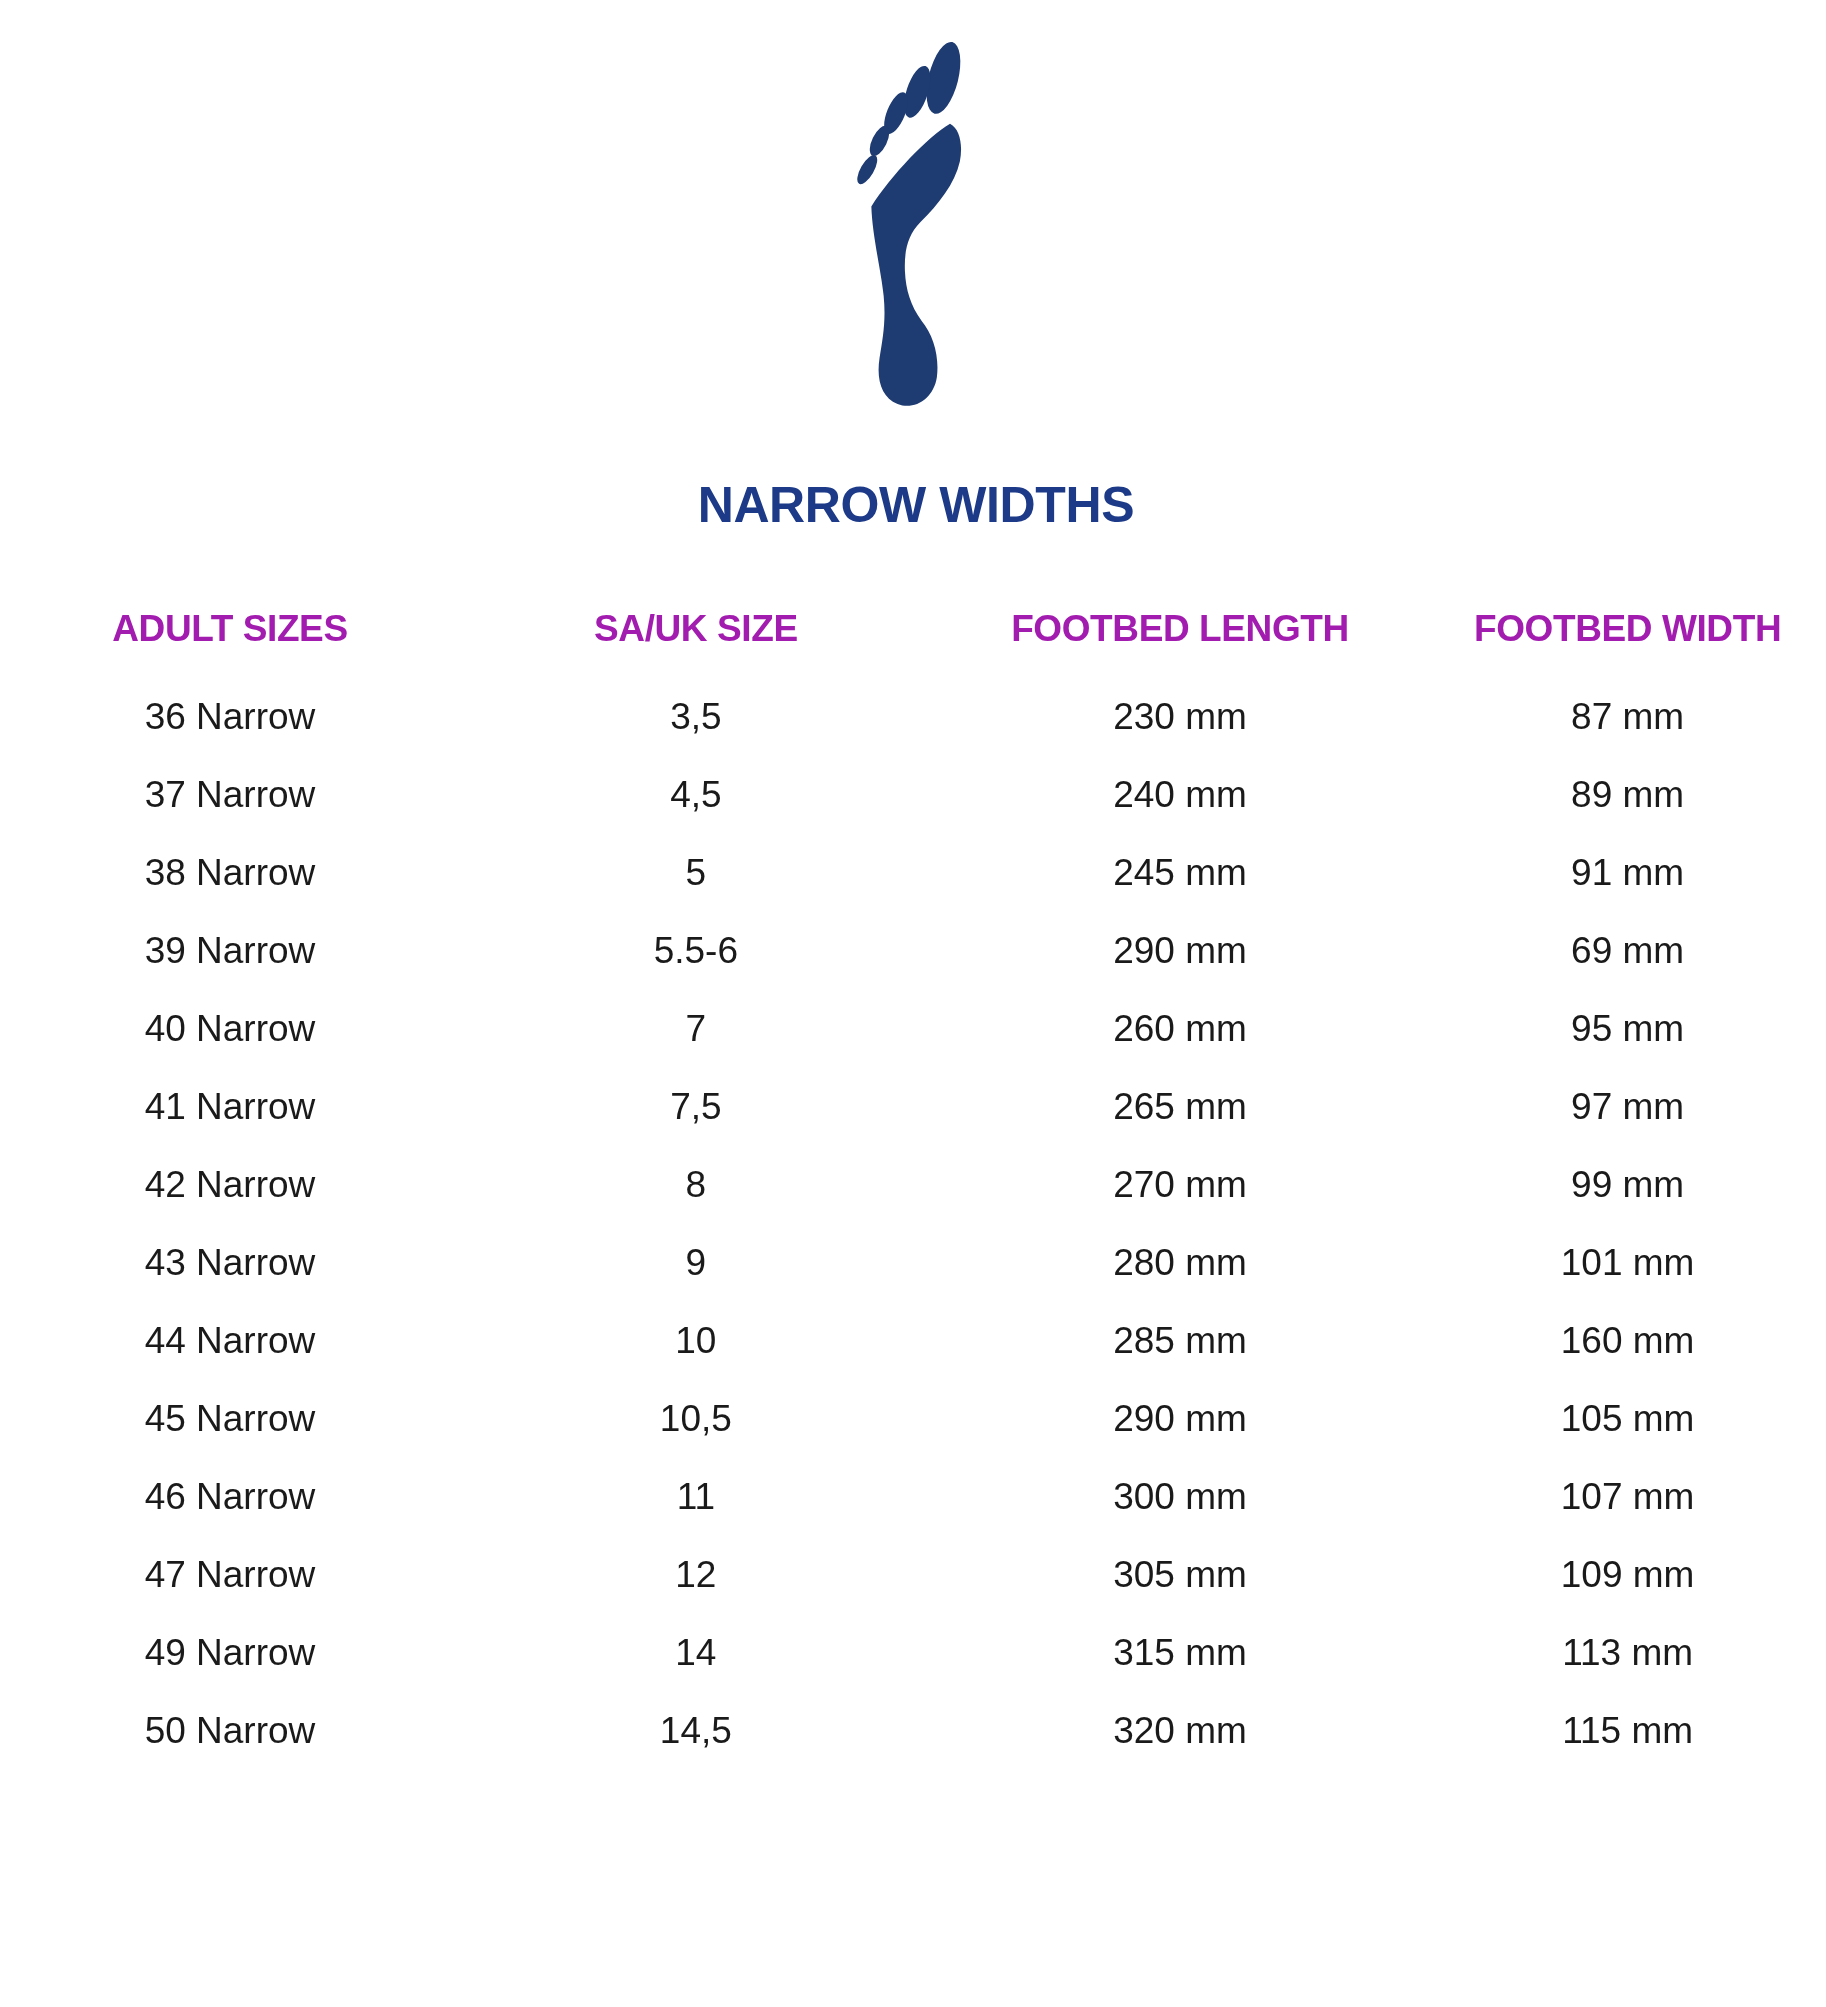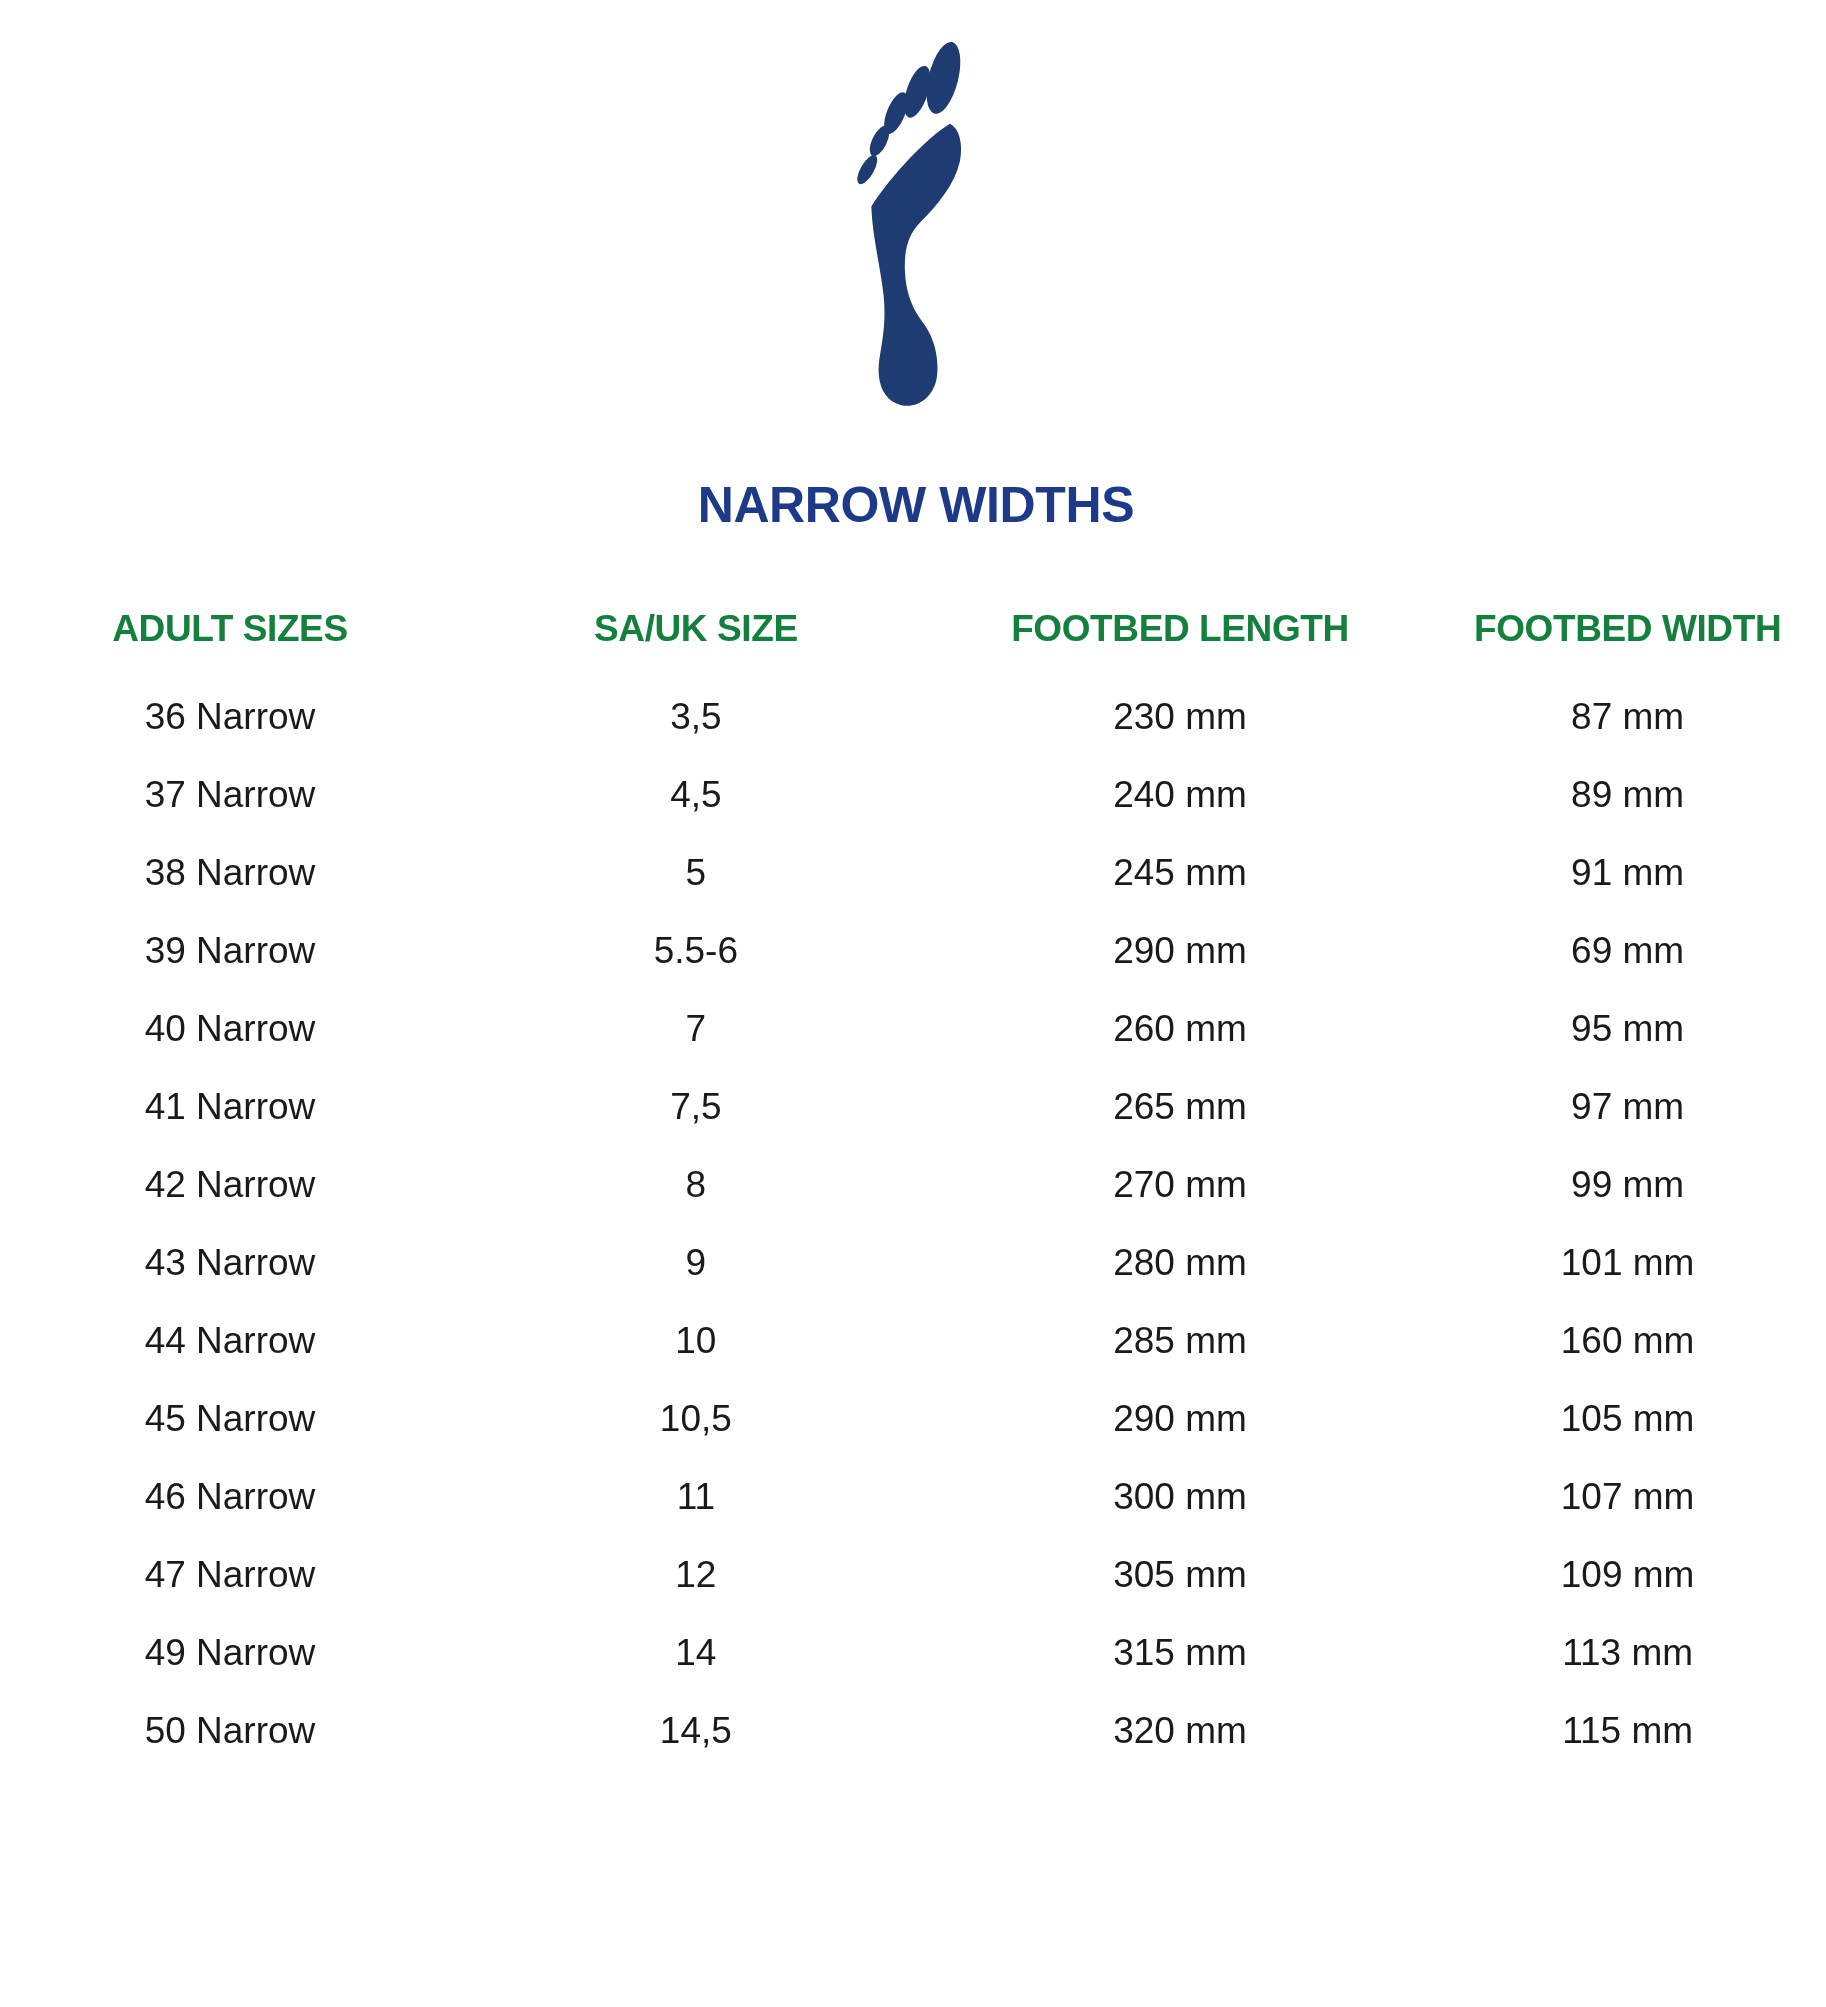--- a/index.html
+++ b/index.html
@@ -41,21 +41,21 @@
     border-collapse: collapse;
     table-layout: fixed;
   }
   table.size-table th {
     height: 98px;
     vertical-align: middle;
     text-align: center;
     font-size: 37px;
     font-weight: 700;
     letter-spacing: -0.4px;
-    color: #15803d;
+    color: #a21caf;
     padding: 0;
   }
   table.size-table td {
     height: 78px;
     vertical-align: middle;
     text-align: center;
     font-size: 37px;
     font-weight: 400;
     color: #1a1a1a;
     padding: 0;

